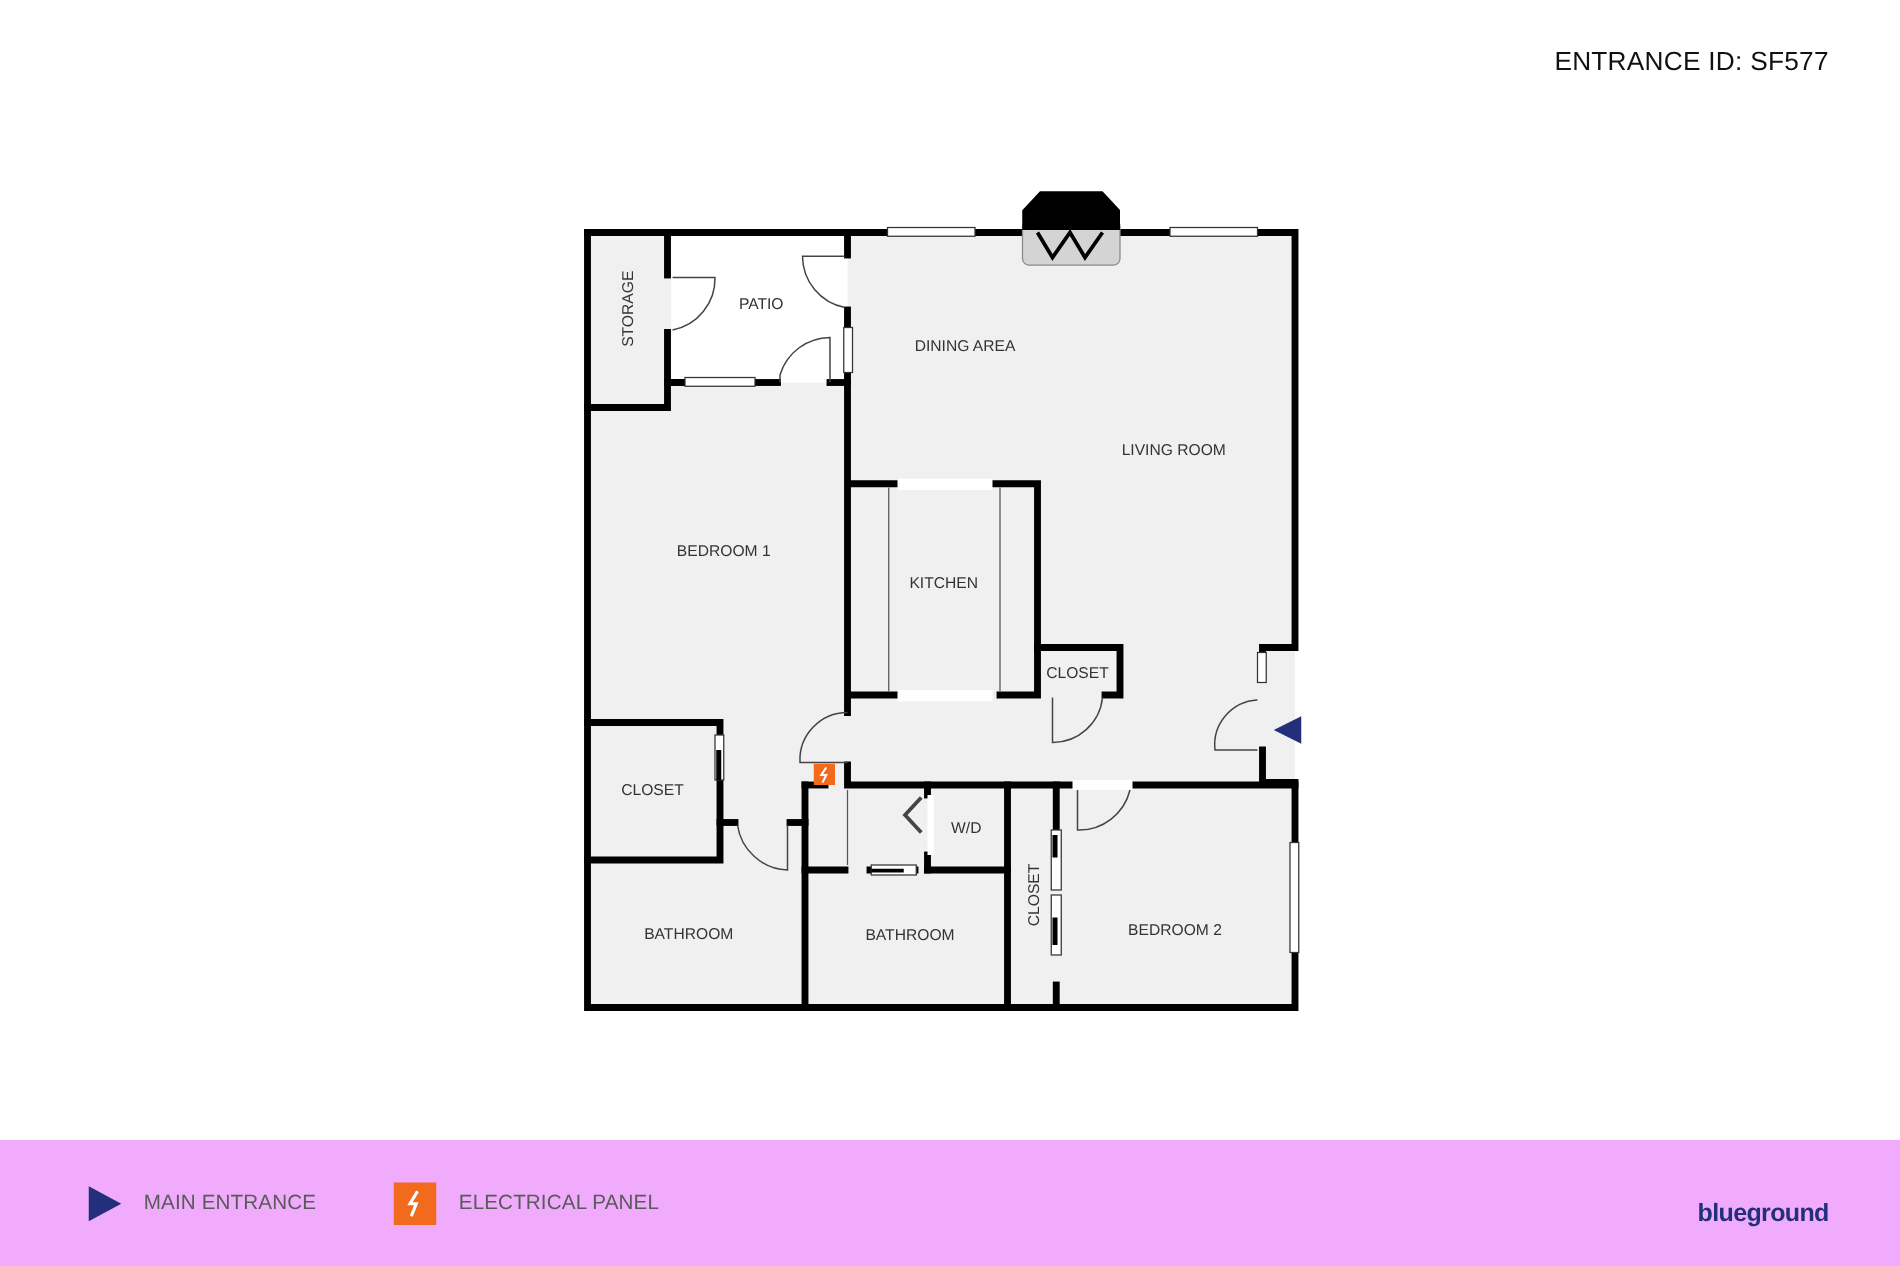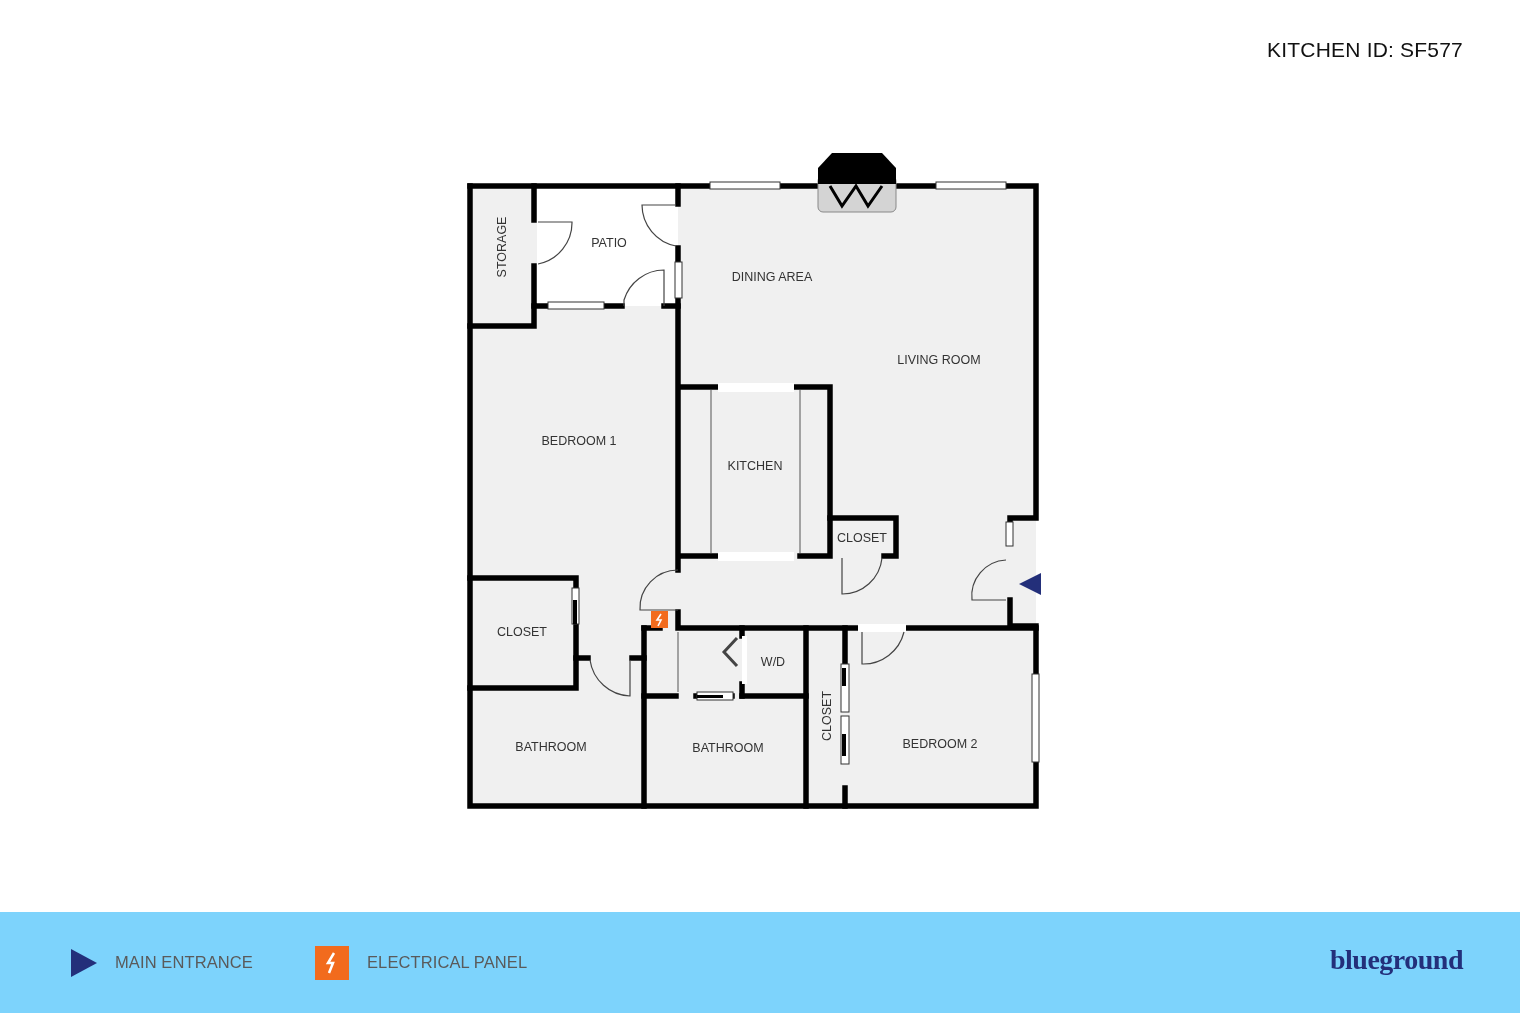--- a/index.html
+++ b/index.html
@@ -1,32 +1,32 @@
 <!DOCTYPE html>
 <html><head>
 <meta charset="utf-8">
 <style>
   html, body { margin:0; padding:0; }
   body { width:1520px; height:1013px; background:#ffffff; position:relative; overflow:hidden;
          font-family:"Liberation Sans", sans-serif; }
   .prop-id { position:absolute; top:38px; right:57px; font-size:21px; color:#111; letter-spacing:0.2px; }
   .plan { position:absolute; left:0; top:0; width:1520px; height:912px; }
   .room-label { font-family:"Liberation Sans", sans-serif; font-size:12.5px; fill:#333; }
-  .footer { position:absolute; left:0; top:912px; width:1520px; height:101px; background:#7dd3fc; }
+  .footer { position:absolute; left:0; top:912px; width:1520px; height:101px; background:#f0abfc; }
   .legend-item { position:absolute; top:0; height:101px; display:flex; align-items:center; }
   .legend-label { font-size:16.5px; color:#5a5a5a; margin-left:18px; letter-spacing:0.1px; }
   .entrance-icon { width:0; height:0; border-top:14px solid transparent; border-bottom:14px solid transparent;
                    border-left:26px solid #232f7a; }
   .panel-icon { width:34px; height:34px; background:#f26b1d; display:flex; align-items:center; justify-content:center; }
-  .brand { position:absolute; right:57px; top:32px; font-size:28px; font-weight:bold; color:#232f7a; letter-spacing:-0.5px;font-family:Liberation Serif, serif; }
+  .brand { position:absolute; right:57px; top:48px; font-size:20px; font-weight:bold; color:#232f7a; letter-spacing:-0.5px; }
 </style>
 </head>
 <body>
 
-<div class="prop-id">KITCHEN ID: SF577</div>
+<div class="prop-id">ENTRANCE ID: SF577</div>
 
 <svg class="plan" viewBox="0 0 1520 912" xmlns="http://www.w3.org/2000/svg">
 
   <g fill="#f0f0f0">
     <rect x="470" y="186" width="566" height="620"></rect>
   </g>
 
   <rect x="537" y="188" width="141" height="118" fill="#ffffff"></rect>
 
   <rect x="1037" y="518" width="30" height="108" fill="#ffffff"></rect>

